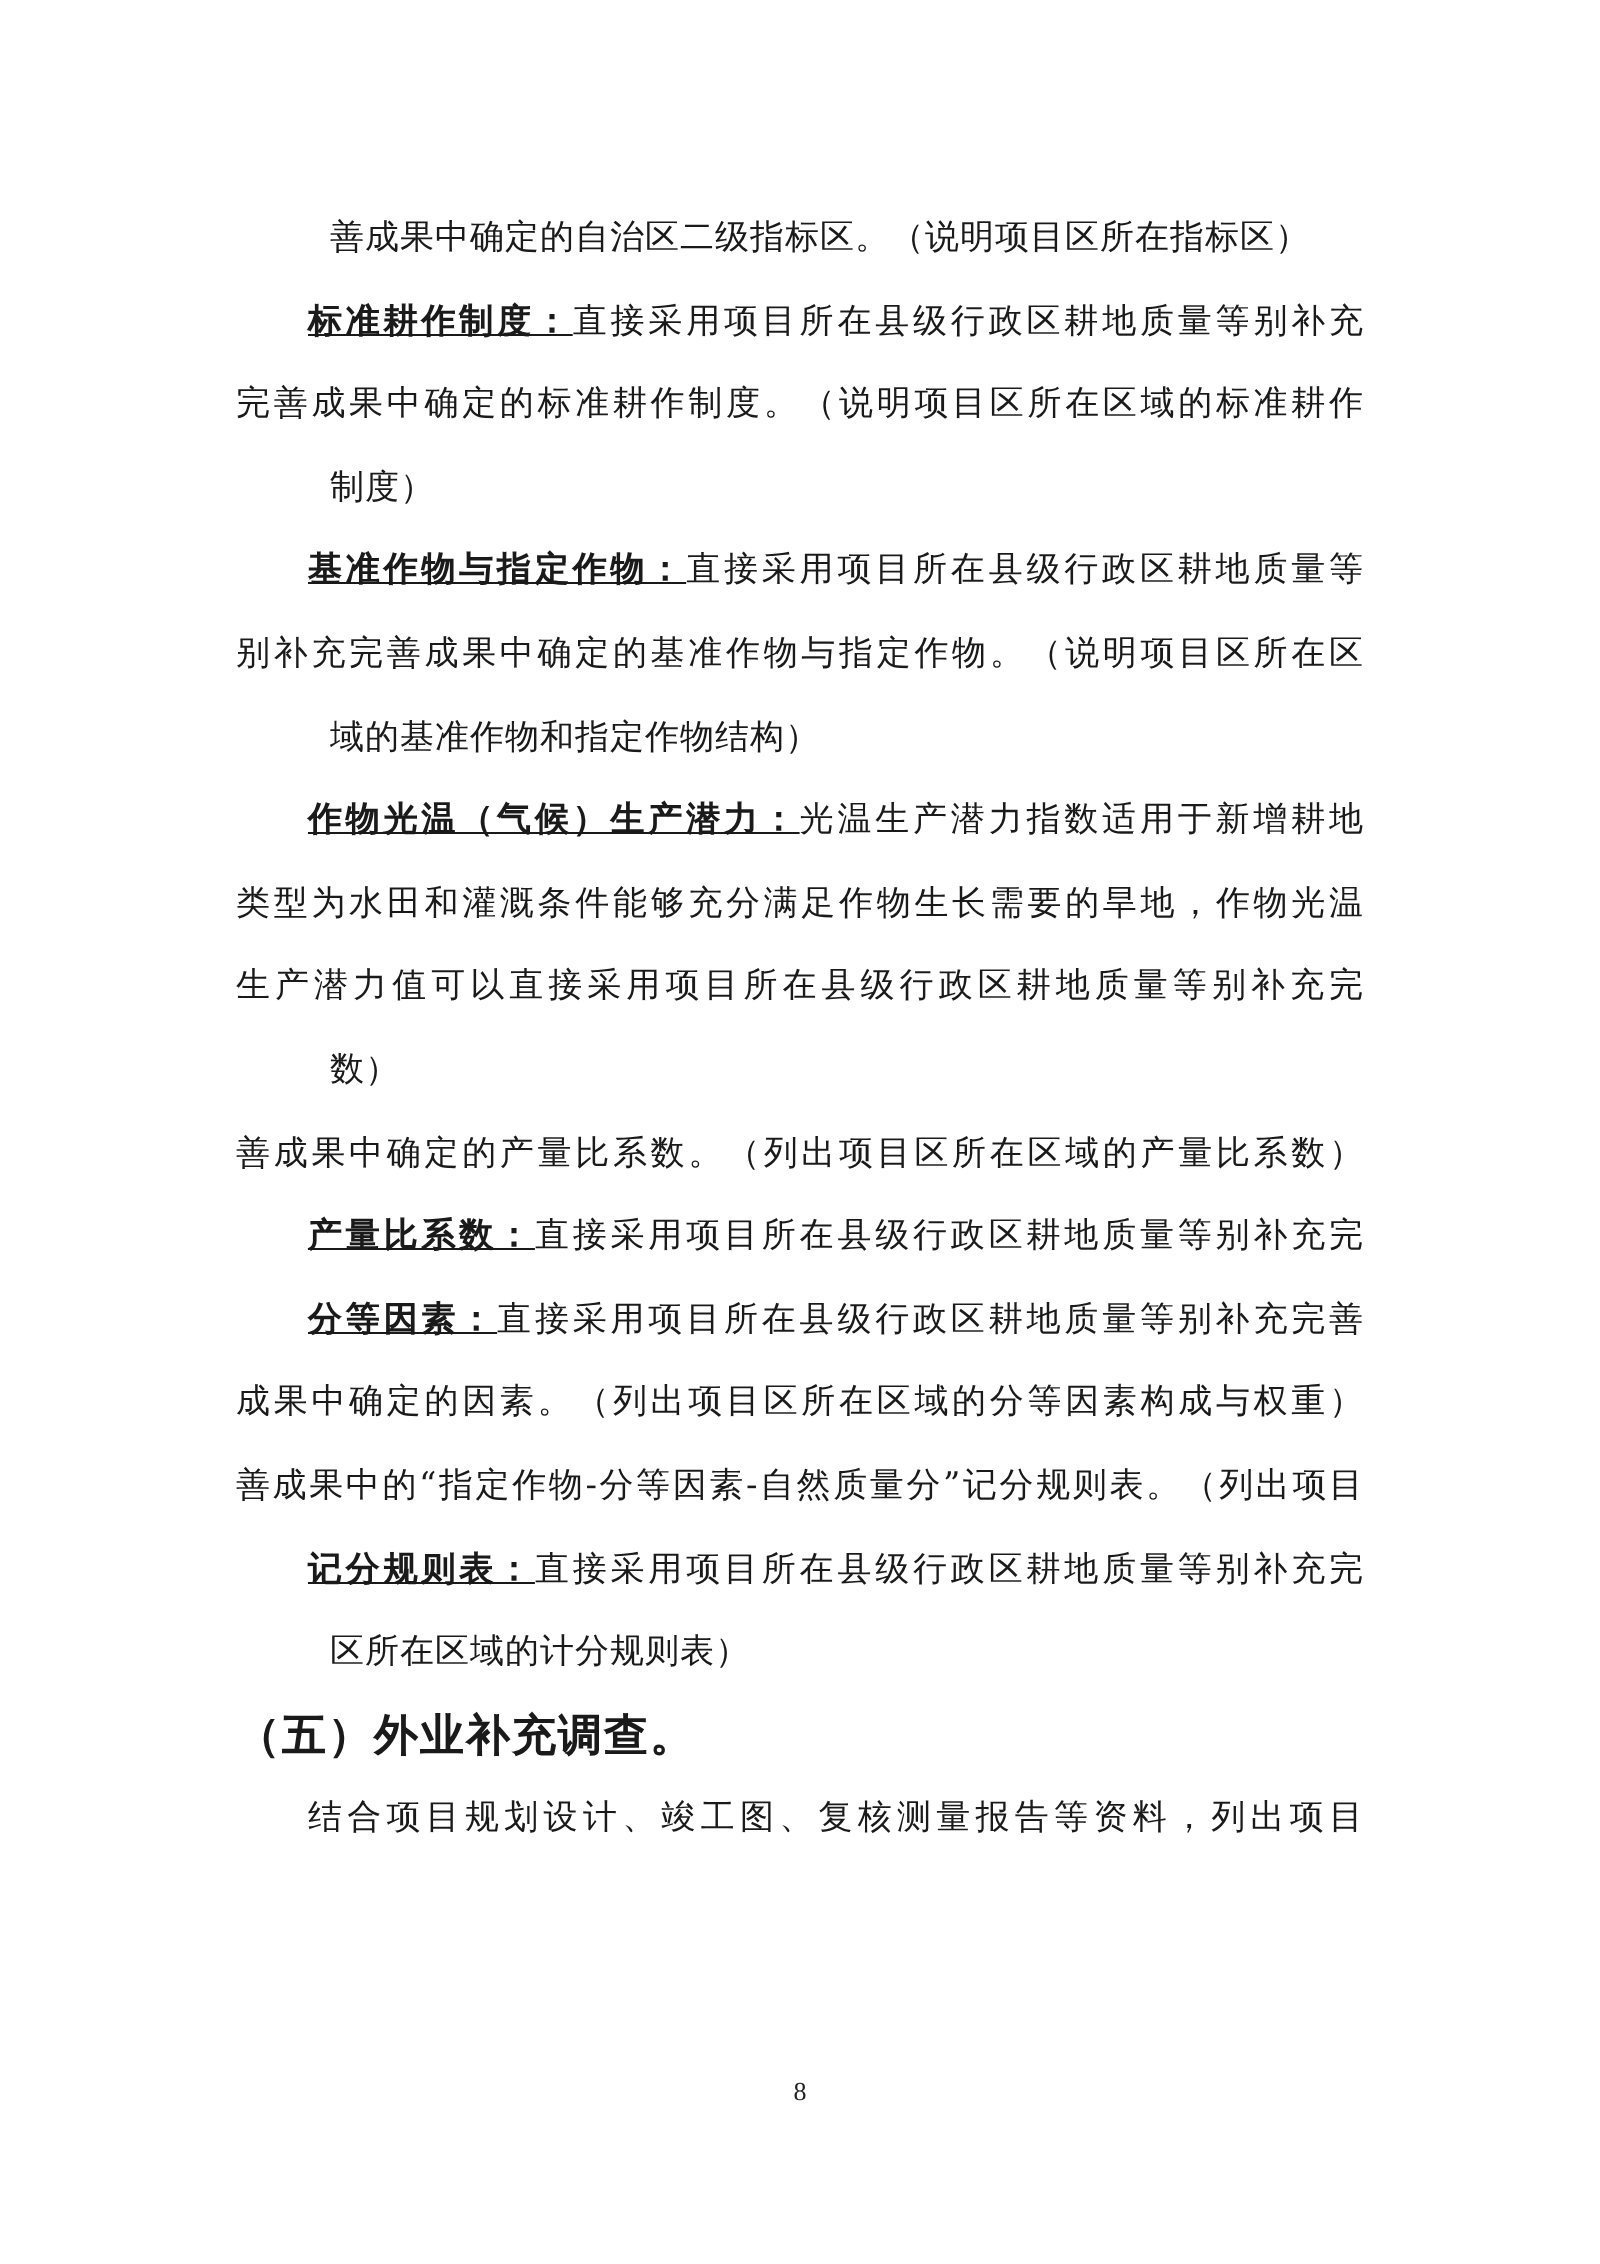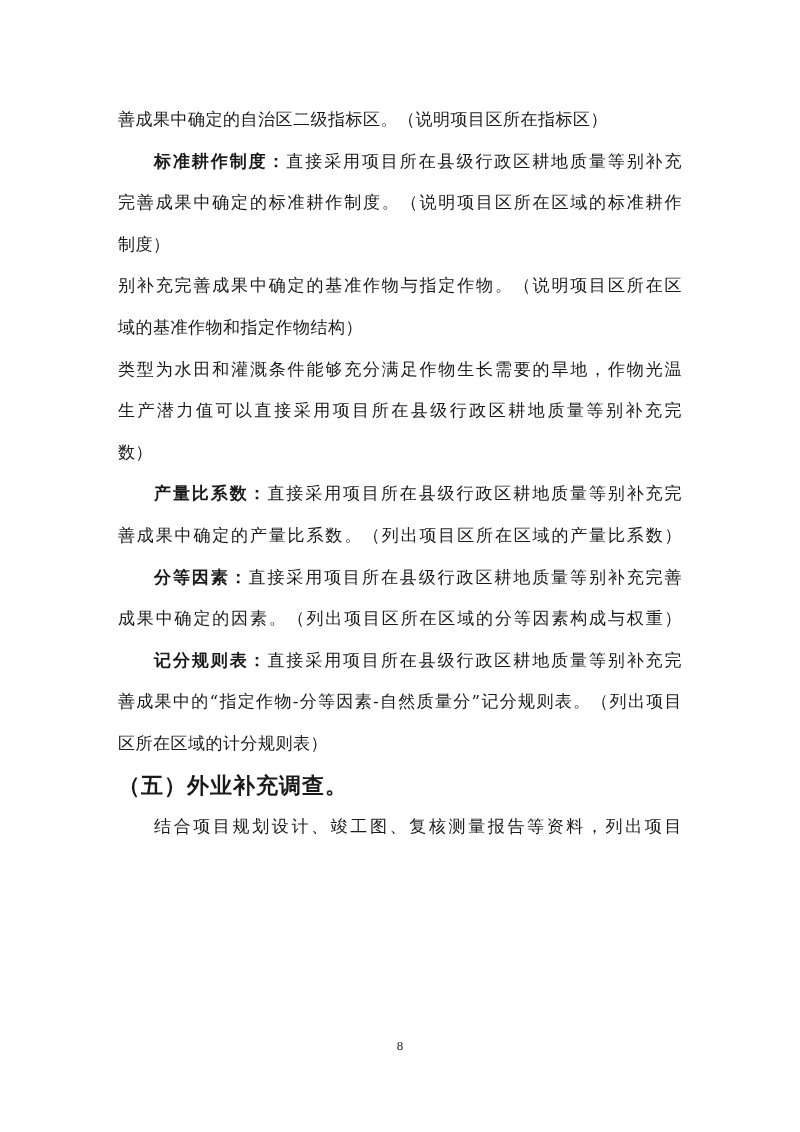--- a/index.html
+++ b/index.html
@@ -1,51 +1,53 @@
 <!DOCTYPE html>
 <html><head>
 <meta charset="utf-8">
 <style>
   html, body { margin: 0; padding: 0; background: #ffffff; }
   body { width: 800px; height: 1132px; position: relative; overflow: hidden;
          font-family: "DejaVu Serif", "Liberation Serif", serif; color: #1a1a1a; }
   .page { position: absolute; left: 118px; top: 99px; width: 564px; }
   .line { height: 41.6px; line-height: 41.6px; font-size: 17px; white-space: nowrap;
           text-align: justify; text-align-last: justify; letter-spacing: 0.5px; }
-  .line.last { text-align-last: left; }
+  .line.last { text-align-last: left; margin-left: 47px; }
   .indent { padding-left: 36px; }
-  .bold { font-weight: bold; }
+  .bold { font-weight: bold; text-decoration: underline; }
   .heading { font-size: 22px; font-weight: bold; text-align-last: left; letter-spacing: 1px; }
   .pagenum { position: absolute; left: 0; width: 800px; top: 1038px; text-align: center;
              font-family: "Liberation Serif", serif; font-size: 13px; color: #222; }
 </style>
 </head>
 <body>
 
 <div class="page">
   <div class="line last"><span>善成果中确定的自治区二级指标区。（说明项目区所在指标区）</span></div>
 
   <div class="line indent"><span class="bold">标准耕作制度：</span><span>直接采用项目所在县级行政区耕地质量等别补充</span></div>
   <div class="line"><span>完善成果中确定的标准耕作制度。（说明项目区所在区域的标准耕作</span></div>
   <div class="line last"><span>制度）</span></div>
 
+  <div class="line indent"><span class="bold">基准作物与指定作物：</span><span>直接采用项目所在县级行政区耕地质量等</span></div>
   <div class="line"><span>别补充完善成果中确定的基准作物与指定作物。（说明项目区所在区</span></div>
   <div class="line last"><span>域的基准作物和指定作物结构）</span></div>
 
+  <div class="line indent"><span class="bold">作物光温（气候）生产潜力：</span><span>光温生产潜力指数适用于新增耕地</span></div>
   <div class="line"><span>类型为水田和灌溉条件能够充分满足作物生长需要的旱地，作物光温</span></div>
   <div class="line"><span>生产潜力值可以直接采用项目所在县级行政区耕地质量等别补充完</span></div>
   <div class="line last"><span>数）</span></div>
 
+  <div class="line"><span>善成果中确定的产量比系数。（列出项目区所在区域的产量比系数）</span></div>
   <div class="line indent"><span class="bold">产量比系数：</span><span>直接采用项目所在县级行政区耕地质量等别补充完</span></div>
-  <div class="line"><span>善成果中确定的产量比系数。（列出项目区所在区域的产量比系数）</span></div>
 
   <div class="line indent"><span class="bold">分等因素：</span><span>直接采用项目所在县级行政区耕地质量等别补充完善</span></div>
   <div class="line"><span>成果中确定的因素。（列出项目区所在区域的分等因素构成与权重）</span></div>
 
+  <div class="line"><span>善成果中的“指定作物-分等因素-自然质量分”记分规则表。（列出项目</span></div>
   <div class="line indent"><span class="bold">记分规则表：</span><span>直接采用项目所在县级行政区耕地质量等别补充完</span></div>
-  <div class="line"><span>善成果中的“指定作物-分等因素-自然质量分”记分规则表。（列出项目</span></div>
   <div class="line last"><span>区所在区域的计分规则表）</span></div>
 
   <div class="line heading">（五）外业补充调查。</div>
   <div class="line indent"><span>结合项目规划设计、竣工图、复核测量报告等资料，列出项目</span></div>
 </div>
 
 <div class="pagenum">8</div>
 
 </body></html>

